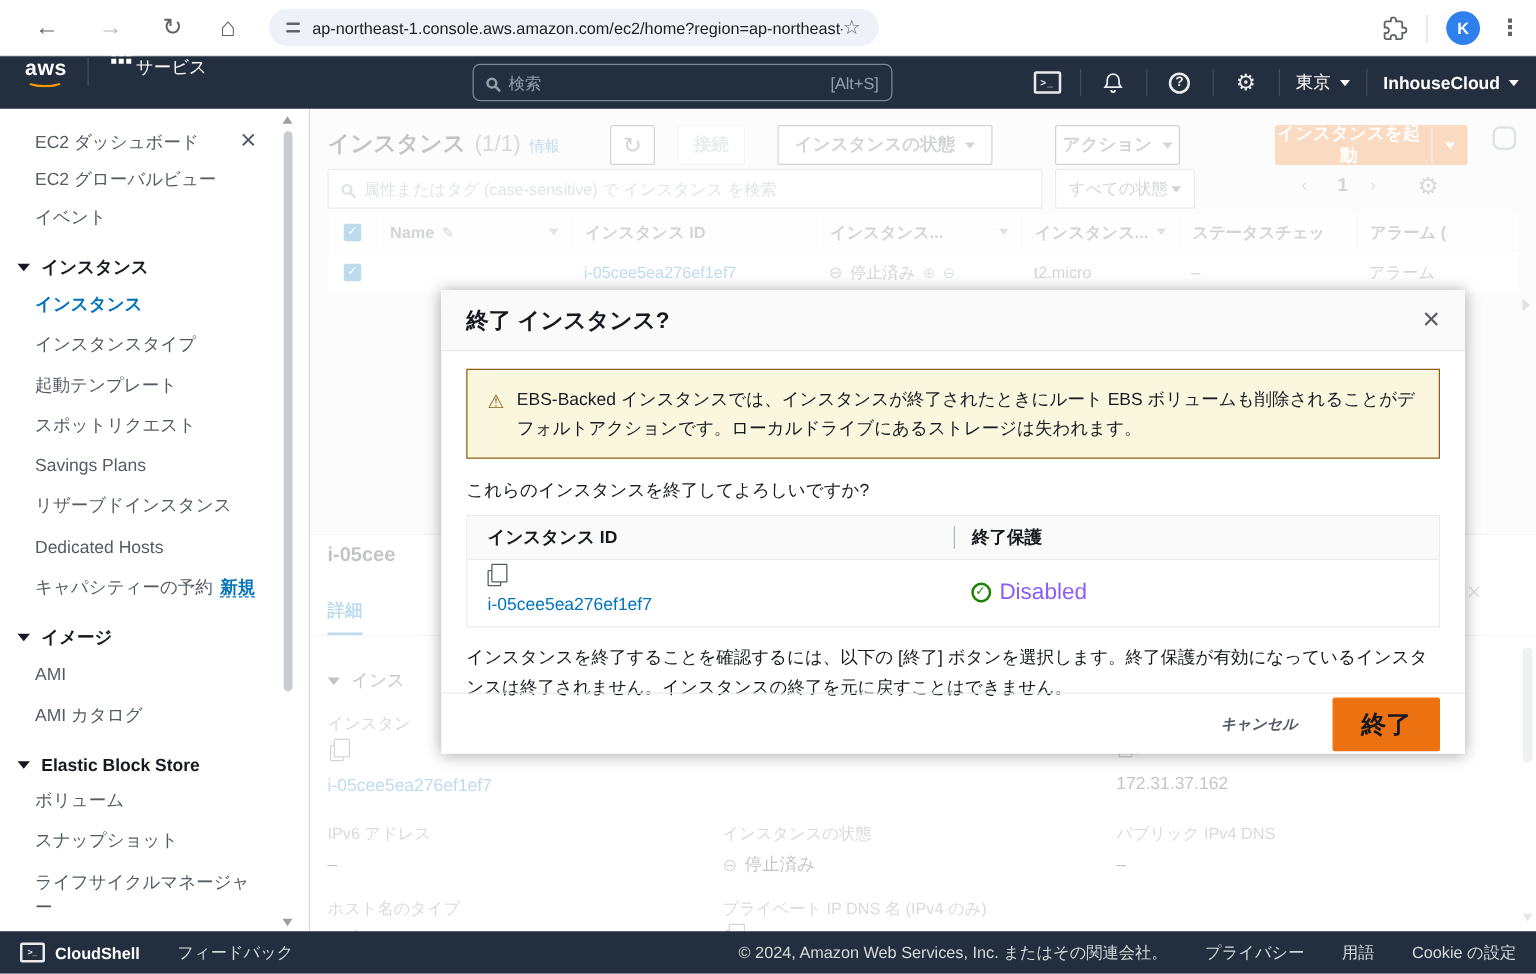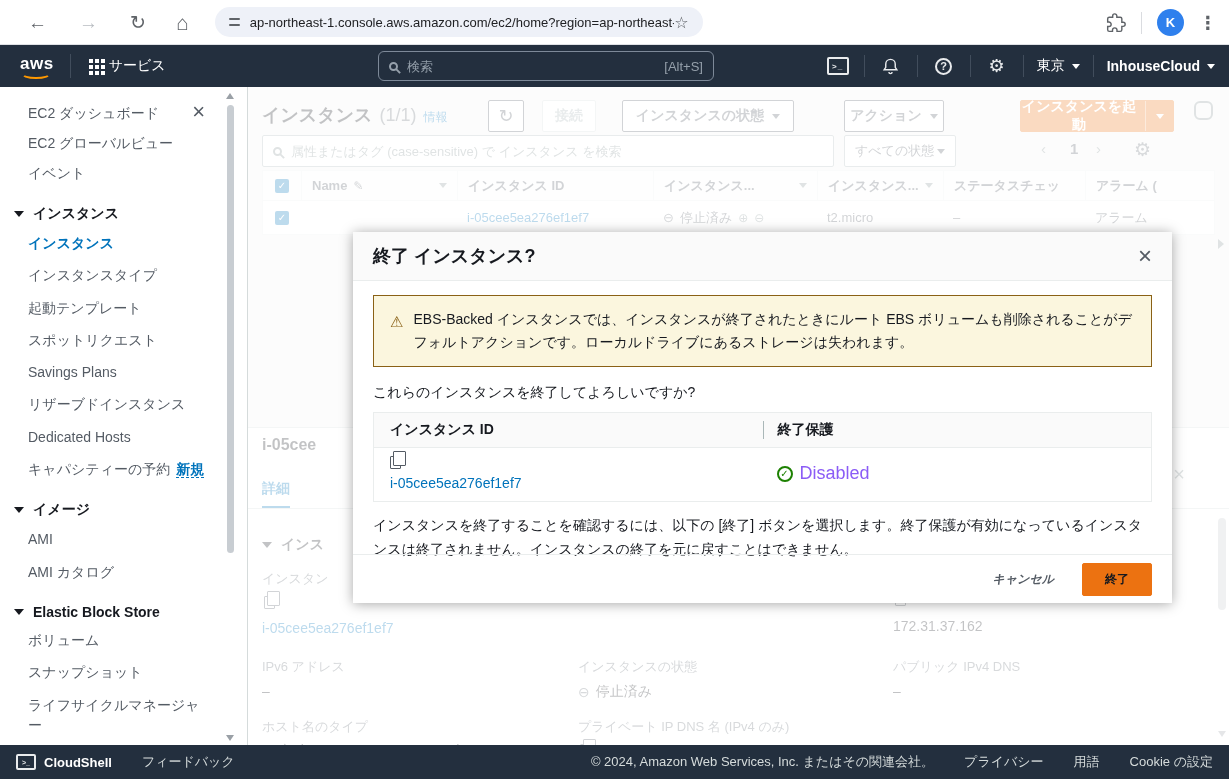--- a/index.html
+++ b/index.html
@@ -19,21 +19,21 @@
   .tune-icon::before { top:1px; } .tune-icon::after { bottom:1px; }
   .url-text { font-size:13px; color:#202124; white-space:nowrap; overflow:hidden; }
   .star-icon { margin-left:auto; color:#5f6368; font-size:16px; }
   .chrome-right { position:absolute; right:12px; top:0; height:45px; display:flex; align-items:center; gap:15px; }
   .ext-icon svg { display:block; }
   .chrome-sep { width:1px; height:22px; background:#dadce0; }
   .avatar { width:27px; height:27px; border-radius:50%; background:#2f80ed; color:#fff; font-size:13px; font-weight:bold; display:flex; align-items:center; justify-content:center; }
   .menu-dots { color:#5f6368; font-size:18px; font-weight:bold; }
 
   
-  .awsnav { position:absolute; top:45px; left:0; right:0; height:42px; background:#232f3e; display:flex; align-items:center; color:#fff; z-index:40; }
+  .awsnav { position:absolute; top:45px; left:0; right:0; height:42px; background:#232f3e; display:flex; align-items:flex-start; color:#fff; z-index:40; }
   .aws-logo { margin-left:20px; font-weight:bold; font-size:17px; letter-spacing:.5px; position:relative; padding-bottom:5px; }
   .aws-logo::after { content:''; position:absolute; left:1px; right:3px; bottom:0; height:7px; border:2px solid transparent; border-bottom:2px solid #ff9900; border-radius:50%; }
   .nav-sep { width:1px; height:24px; background:#414d5c; margin:0 16px; }
   .grid-icon { width:4px; height:4px; background:#fff; box-shadow:6px 0 0 #fff,12px 0 0 #fff,0 6px 0 #fff,6px 6px 0 #fff,12px 6px 0 #fff,0 12px 0 #fff,6px 12px 0 #fff,12px 12px 0 #fff; margin:-10px 16px 0 2px; }
   .services-label { font-size:14px; }
   .nav-search { position:absolute; left:378px; top:6px; width:336px; height:30px; border:1px solid #7d8998; border-radius:6px; display:flex; align-items:center; padding:0 10px; }
   .lens { width:9px; height:9px; border:2px solid #95a0ab; border-radius:50%; position:relative; margin-right:9px; flex:none; }
   .lens::after { content:''; position:absolute; width:6px; height:2px; background:#95a0ab; transform:rotate(45deg); right:-5px; bottom:-3px; }
   .nav-search input { flex:1; background:transparent; border:none; outline:none; color:#fff; font-size:13px; font-family:inherit; }
   .nav-search input::placeholder { color:#95a0ab; }
@@ -106,21 +106,21 @@
   .zoom-ic { color:#879596; font-size:12px; }
   .tscroll-right { position:absolute; right:5px; top:152px; width:0; height:0; border-top:5px solid transparent; border-bottom:5px solid transparent; border-left:6px solid #879596; }
 
   .detail-panel { position:absolute; left:0; right:0; top:340px; bottom:0; background:#fff; border-top:1px solid #d5dbdb; }
   .dp-title { position:absolute; left:14px; top:8px; font-size:16px; font-weight:bold; color:#16191f; white-space:nowrap; }
   .dp-icons { position:absolute; right:44px; top:36px; display:flex; gap:26px; align-items:center; }
   .dp-circle { width:15px; height:15px; border:2px solid #879596; border-radius:50%; }
   .dp-close { font-size:20px; color:#879596; line-height:1; }
   .dp-tab { position:absolute; left:14px; top:52px; font-size:14px; font-weight:bold; color:#0073bb; padding-bottom:8px; border-bottom:2px solid #0073bb; }
   .dp-hr { position:absolute; left:0; right:0; top:80px; border-top:1px solid #d5dbdb; }
-  .dp-section { position:absolute; left:14px; top:108px; display:flex; align-items:center; font-weight:bold; color:#16191f; }
+  .dp-section { position:absolute; left:14px; top:108px; display:flex; align-items:center; font-weight:normal; color:#16191f; }
   .dp-label { position:absolute; font-size:13px; color:#687078; white-space:nowrap; }
   .dp-value { position:absolute; font-size:14px; color:#16191f; white-space:nowrap; display:flex; align-items:center; gap:6px; }
   .dp-link { color:#0073bb; }
   .copy-icon { position:relative; width:11px; height:13px; border:1.5px solid #545b64; border-radius:1px; display:inline-block; cursor:pointer; flex:none; }
   .copy-icon::after { content:''; position:absolute; left:2px; top:-6px; width:11px; height:13px; border:1.5px solid #545b64; background:#fff; border-radius:1px; }
   .dp-scroll { position:absolute; right:3px; top:86px; bottom:8px; width:8px; }
   .dp-thumb { position:absolute; top:4px; left:0; width:8px; height:92px; background:#c5c9cd; border-radius:4px; }
   .dp-down { position:absolute; bottom:0; left:0; width:0; height:0; border-left:4px solid transparent; border-right:4px solid transparent; border-top:6px solid #9aa0a6; }
 
   .dim-overlay { position:absolute; inset:0; background:rgba(255,255,255,.74); z-index:5; }
@@ -140,21 +140,21 @@
   .mo-col2 { flex:1; border-left:1px solid #aab7b8; padding-left:14px; }
   .mo-trow { display:flex; padding:8px 0 10px; }
   .mo-trow .mo-col2 { border-left:none; display:flex; align-items:center; gap:7px; }
   .mo-id-cell { display:flex; flex-direction:column; gap:6px; }
   .mo-link { color:#0073bb; font-size:14px; text-decoration:none; cursor:pointer; }
   .ok-circle { width:16px; height:16px; border:2px solid #1d8102; border-radius:50%; color:#1d8102; font-size:10px; font-weight:bold; display:flex; align-items:center; justify-content:center; flex:none; }
   .disabled-txt { color:#8b5cf6; font-size:18px; }
   .mo-confirm { margin-top:12px; font-size:14px; line-height:1.7; color:#16191f; }
   .mo-foot { position:absolute; left:0; right:0; bottom:0; height:49px; border-top:1px solid #eaeded; display:flex; align-items:center; justify-content:flex-end; gap:28px; padding-right:20px; }
   .cancel-btn { font-size:12px; font-weight:bold; color:#545b64; cursor:pointer;font-style:italic; }
-  .terminate-btn { background:#ec7211; border:1px solid #ec7211; border-radius:2px; color:#16191f; font-weight:bold; font-size:12px; padding:7px 22px; cursor:pointer; font-family:inherit; }
+  .terminate-btn { background:#ec7211; border:1px solid #ec7211; border-radius:2px; color:#16191f; font-weight:bold; font-size:20px; padding:7px 22px; cursor:pointer; font-family:inherit; }
 
   
   .footer { position:absolute; left:0; right:0; bottom:0; height:34px; background:#232f3e; display:flex; align-items:center; padding:0 16px; color:#d5dbdb; font-size:13px; z-index:40; }
   .f-term { width:20px; height:16px; border:2px solid #e9ebed; border-radius:2px; color:#e9ebed; font-size:7px; font-weight:bold; display:flex; align-items:center; justify-content:center; margin-right:8px; }
   .f-cloudshell { color:#fff; font-weight:bold; margin-right:30px; display:flex; align-items:center; cursor:pointer; }
   .f-feedback { cursor:pointer; }
   .f-right { margin-left:auto; display:flex; align-items:center; gap:30px; }
   .f-link { cursor:pointer; }
 </style>
 </head>

